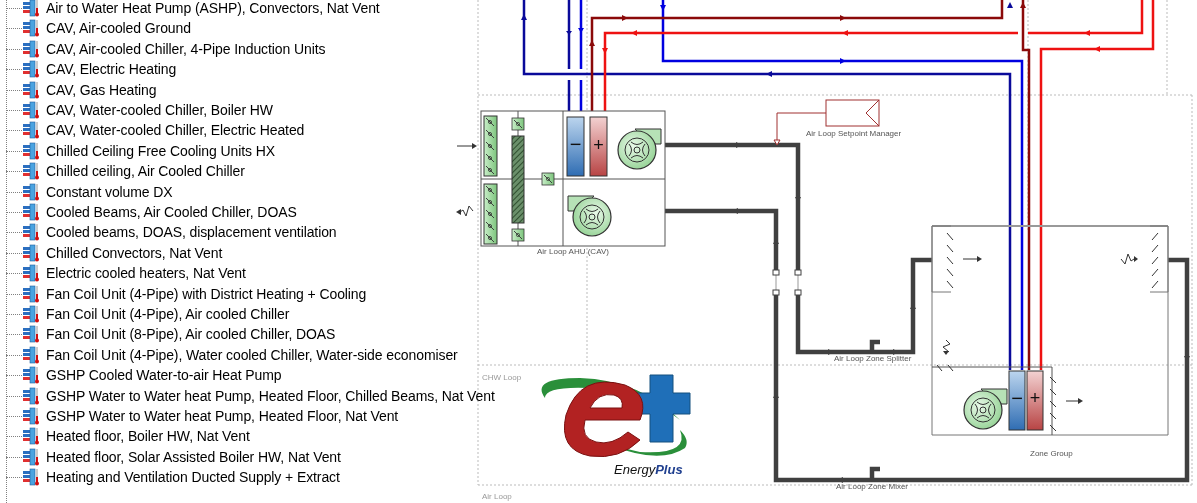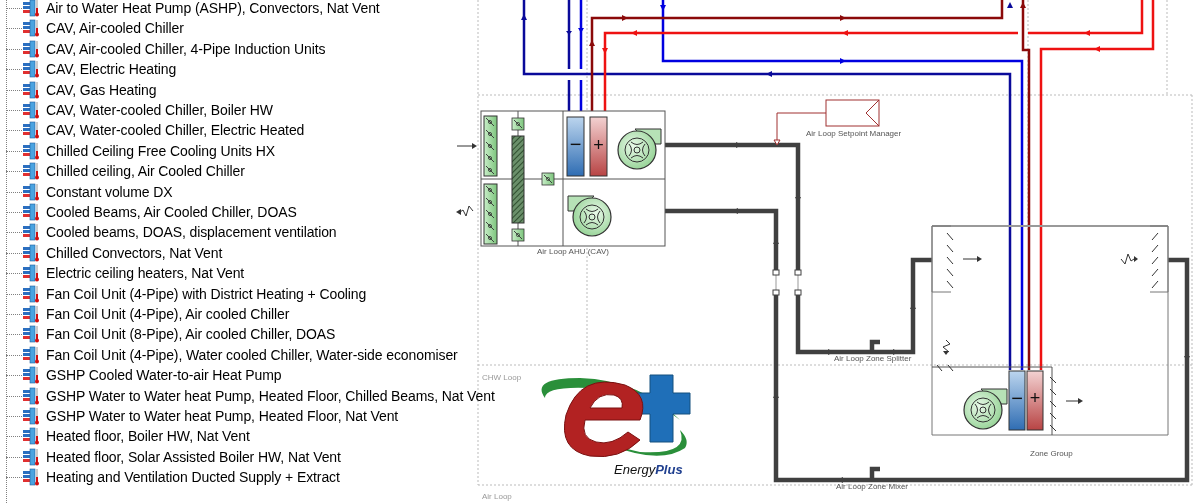--- a/index.html
+++ b/index.html
@@ -284,21 +284,21 @@
       <div class="tree-line"></div>
       <svg class="tree-icon" viewBox="0 0 18 18">
         <rect x="1" y="3" width="7" height="3" fill="#2b6fc0"></rect>
         <rect x="1" y="7" width="7" height="3" fill="#2b6fc0"></rect>
         <rect x="1" y="11" width="7" height="3" fill="#e03030"></rect>
         <rect x="8" y="1" width="5" height="16" fill="#4aa3e0" stroke="#1f5f9f" stroke-width="0.6"></rect>
         <rect x="14" y="1" width="2" height="13" fill="#ccc"></rect>
         <rect x="14" y="9" width="2" height="6" fill="#d01010"></rect>
         <circle cx="15" cy="15.5" r="2" fill="#d01010"></circle>
       </svg>
-      <span class="tree-label">CAV, Air-cooled Chiller</span>
+      <span class="tree-label">CAV, Air-cooled Ground</span>
     </div>
     <div class="tree-item" style="top: 38.8px;">
       <div class="tree-line"></div>
       <svg class="tree-icon" viewBox="0 0 18 18">
         <rect x="1" y="3" width="7" height="3" fill="#2b6fc0"></rect>
         <rect x="1" y="7" width="7" height="3" fill="#2b6fc0"></rect>
         <rect x="1" y="11" width="7" height="3" fill="#e03030"></rect>
         <rect x="8" y="1" width="5" height="16" fill="#4aa3e0" stroke="#1f5f9f" stroke-width="0.6"></rect>
         <rect x="14" y="1" width="2" height="13" fill="#ccc"></rect>
         <rect x="14" y="9" width="2" height="6" fill="#d01010"></rect>
@@ -440,21 +440,21 @@
       <div class="tree-line"></div>
       <svg class="tree-icon" viewBox="0 0 18 18">
         <rect x="1" y="3" width="7" height="3" fill="#2b6fc0"></rect>
         <rect x="1" y="7" width="7" height="3" fill="#2b6fc0"></rect>
         <rect x="1" y="11" width="7" height="3" fill="#e03030"></rect>
         <rect x="8" y="1" width="5" height="16" fill="#4aa3e0" stroke="#1f5f9f" stroke-width="0.6"></rect>
         <rect x="14" y="1" width="2" height="13" fill="#ccc"></rect>
         <rect x="14" y="9" width="2" height="6" fill="#d01010"></rect>
         <circle cx="15" cy="15.5" r="2" fill="#d01010"></circle>
       </svg>
-      <span class="tree-label">Electric ceiling heaters, Nat Vent</span>
+      <span class="tree-label">Electric cooled heaters, Nat Vent</span>
     </div>
     <div class="tree-item" style="top: 283.6px;">
       <div class="tree-line"></div>
       <svg class="tree-icon" viewBox="0 0 18 18">
         <rect x="1" y="3" width="7" height="3" fill="#2b6fc0"></rect>
         <rect x="1" y="7" width="7" height="3" fill="#2b6fc0"></rect>
         <rect x="1" y="11" width="7" height="3" fill="#e03030"></rect>
         <rect x="8" y="1" width="5" height="16" fill="#4aa3e0" stroke="#1f5f9f" stroke-width="0.6"></rect>
         <rect x="14" y="1" width="2" height="13" fill="#ccc"></rect>
         <rect x="14" y="9" width="2" height="6" fill="#d01010"></rect>

